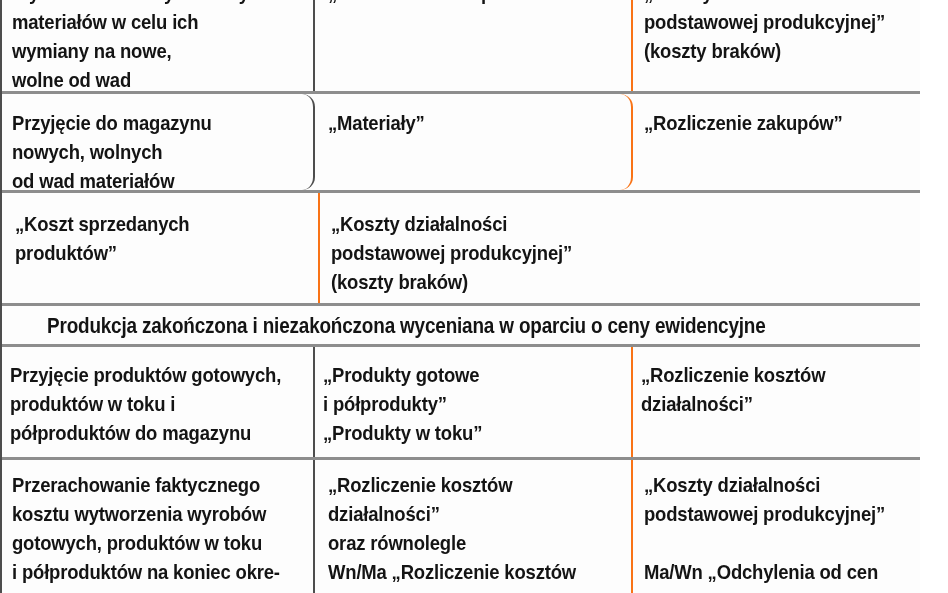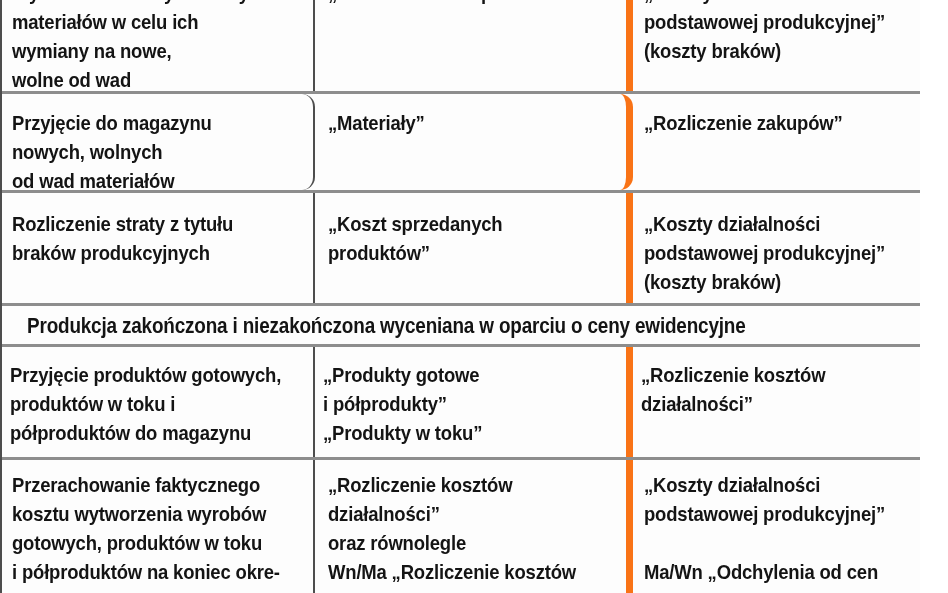--- a/index.html
+++ b/index.html
@@ -16,30 +16,30 @@
     border-bottom:3px solid #8d8d8d;
     background:#fdfdfd;
   }
   .cell{box-sizing:border-box;overflow:hidden;}
   .inner{transform:scaleX(0.88);transform-origin:0 0;white-space:nowrap;}
   .line{
     height:29px;line-height:29px;
     font-size:21px;font-weight:700;letter-spacing:-0.2px;color:#141414;
   }
   .c-op{width:313px;border-right:2px solid #4d4d4d;padding-left:10px;}
-  .c-wn{width:318px;border-right:7px solid #f97316;padding-left:13px;}
+  .c-wn{width:318px;border-right:2px solid #f97316;padding-left:13px;}
   .c-ma{flex:1;padding-left:11px;}
   .r0{height:118px;} .r0 .cell{padding-top:2px;}
   .r1{height:99px;}  .r1 .cell{padding-top:14px;border-radius:13px;}
   .r2{height:113px;} .r2 .cell{padding-top:16px;}
   .rs{height:41px;}
   .r3{height:113px;} .r3 .cell{padding-top:13px;padding-left:8px;}
   .r4{height:170px;} .r4 .cell{padding-top:10px;}
   .section-cell{
-    box-sizing:border-box;width:100%;padding:6px 0 0 25px;overflow:hidden;
+    box-sizing:border-box;width:100%;padding:6px 0 0 25px;overflow:hidden;margin-left:20px;
   }
   .section-cell .line{font-size:21.5px;letter-spacing:-0.2px;}
 </style>
 </head>
 <body>
 
 <div class="viewport">
   <div class="acct-table">
 
     <div class="row r0">
@@ -79,26 +79,20 @@
         </div>
       </div>
       <div class="cell c-ma">
         <div class="inner">
           <div class="line">„Rozliczenie zakupów”</div>
         </div>
       </div>
     </div>
 
     <div class="row r2">
-      <div class="cell c-op">
-        <div class="inner">
-          <div class="line">Rozliczenie straty z tytułu</div>
-          <div class="line">braków produkcyjnych</div>
-        </div>
-      </div>
       <div class="cell c-wn">
         <div class="inner">
           <div class="line">„Koszt sprzedanych</div>
           <div class="line">produktów”</div>
         </div>
       </div>
       <div class="cell c-ma">
         <div class="inner">
           <div class="line">„Koszty działalności</div>
           <div class="line">podstawowej produkcyjnej”</div>

